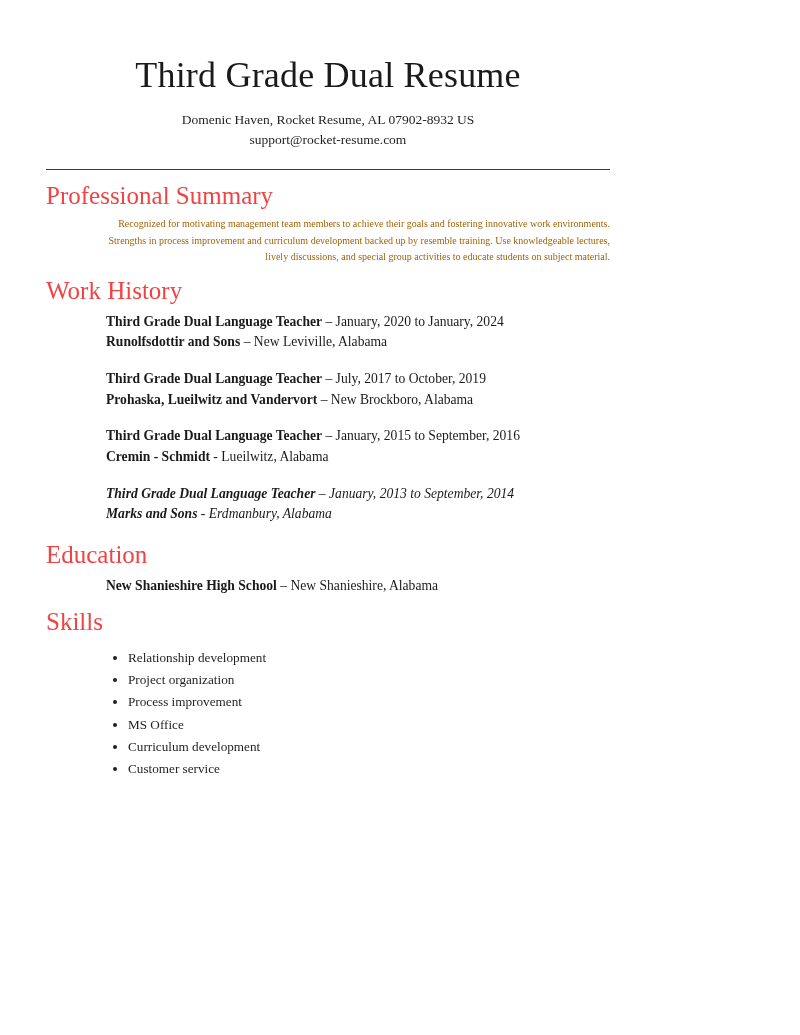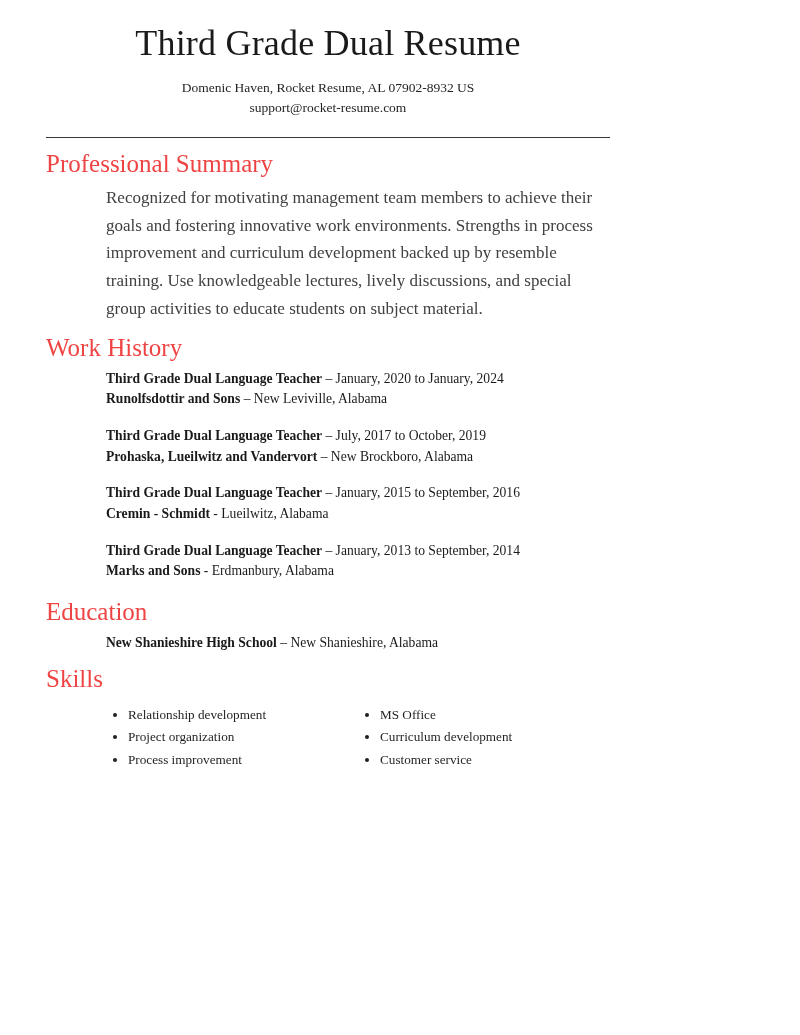--- a/index.html
+++ b/index.html
@@ -11,21 +11,21 @@
     width: 800px;
     height: 1035px;
     font-family: "Liberation Serif", serif;
     color: #1a1a1a;
     overflow: hidden;
   }
   .page {
     width: 656px;
     height: 1035px;
     box-sizing: border-box;
-    padding: 18px 46px 0 46px;
+    padding: 50px 46px 0 46px;
     position: relative;
   }
   .resume-title {
     text-align: center;
     font-size: 36px;
     font-weight: normal;
     letter-spacing: 0.2px;
     margin: 6px 0 14px 0;
     line-height: 1.1;
     color: #1a1a1a;
@@ -51,50 +51,53 @@
     font-size: 25px;
     font-weight: normal;
     margin: 6px 0 6px 0;
     line-height: 1.15;
     color: #ef4444;
   }
   .section-body {
     padding-left: 60px;
   }
   .summary-text {
-    font-size: 17px;
+    font-size: 10px;
     line-height: 1.62;
     margin: 0;
     max-width: 640px;
-    color: #404040;
+    color: #a16207;
+    text-align: right;
   }
   .job {
     margin-bottom: 16px;
   }
   .job:last-child {
     margin-bottom: 16px;
+    font-style: italic;
   }
   .job-line {
     font-size: 13.6px;
     line-height: 1.52;
   }
   .bold {
     font-weight: bold;
   }
   .light {
     font-weight: normal;
   }
   .edu-line {
     font-size: 13.6px;
     line-height: 1.52;
   }
   .skills-columns {
     display: flex;
     padding-left: 60px;
     margin-top: 10px;
+    flex-direction: column;
   }
   .skills-col {
     width: 50%;
     box-sizing: border-box;
   }
   .skills-col ul {
     margin: 0;
     padding-left: 22px;
     list-style-type: disc;
   }

